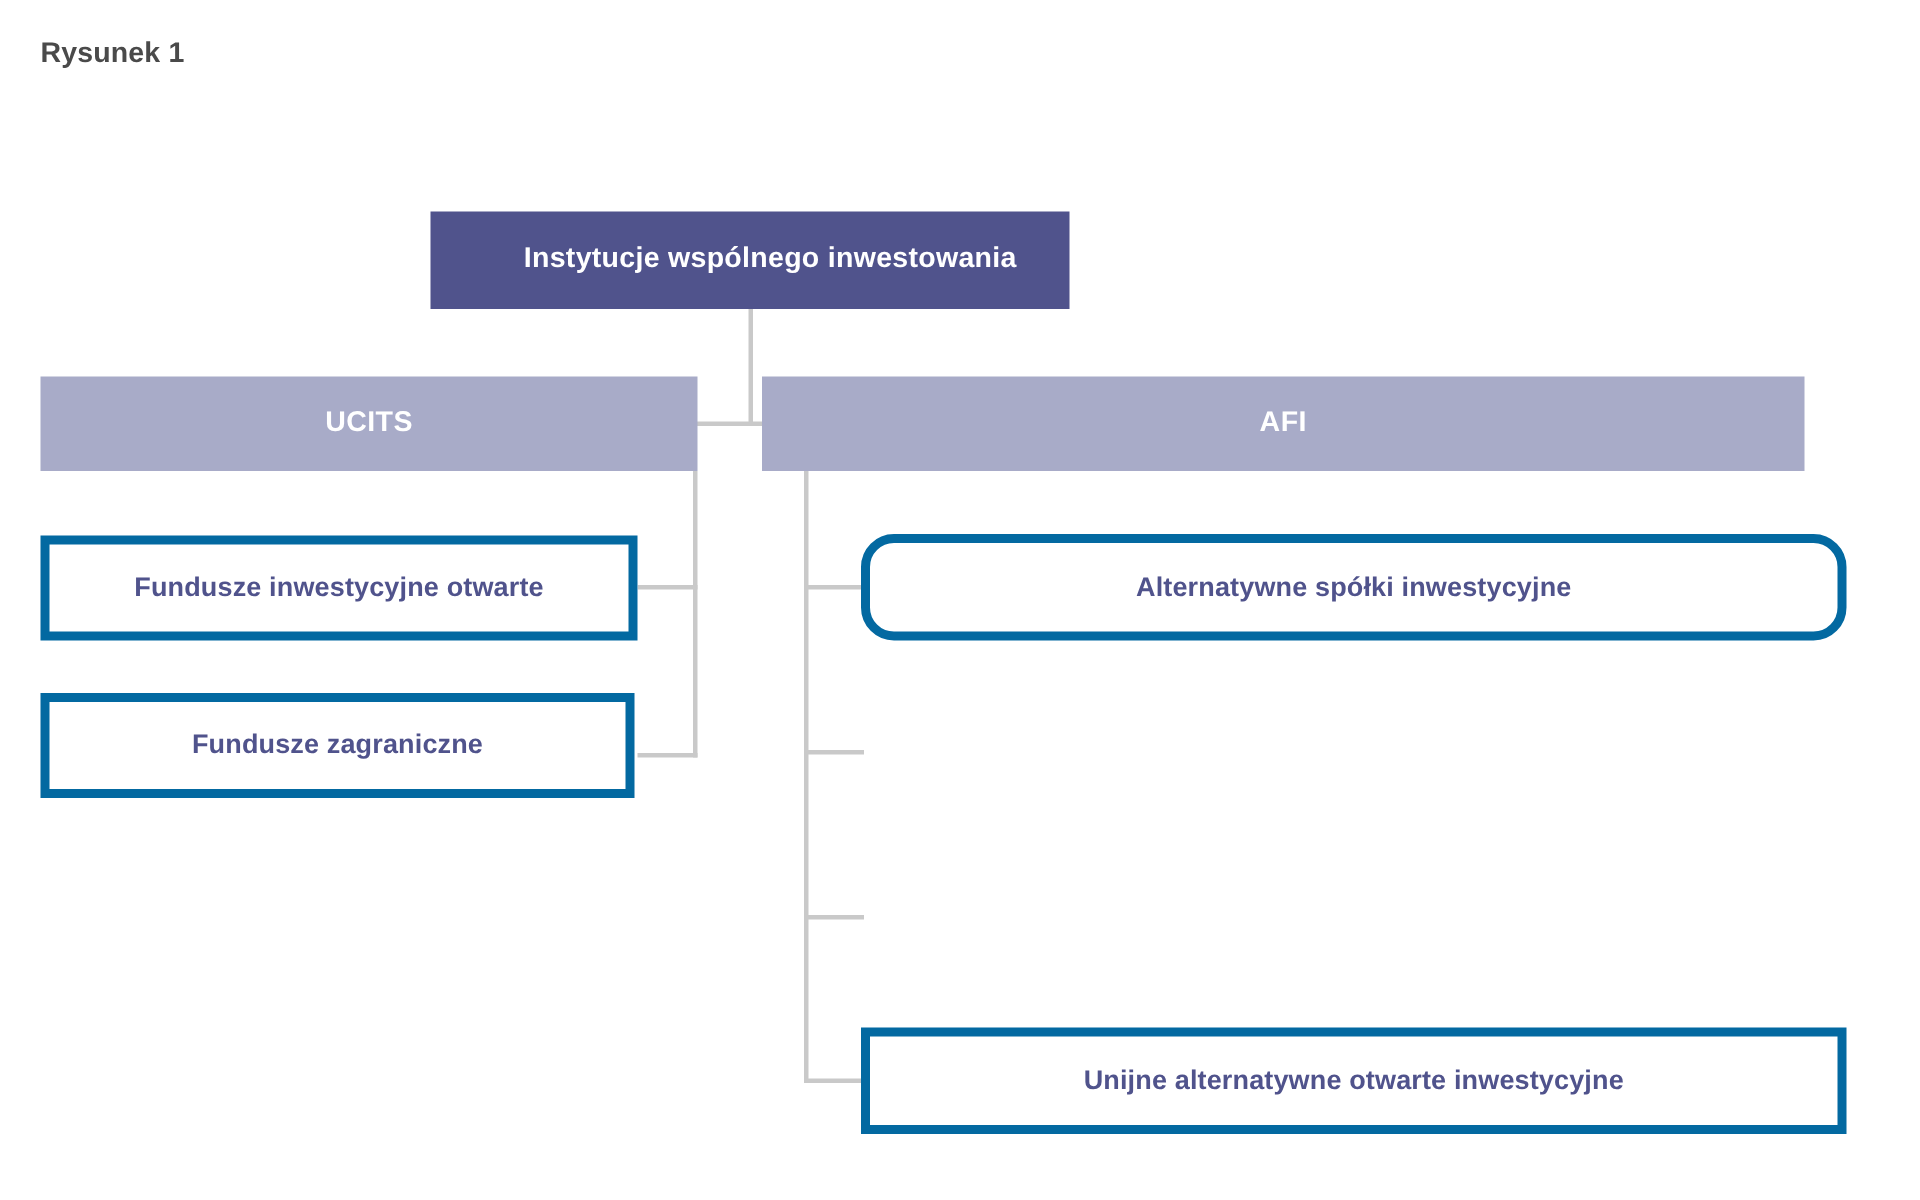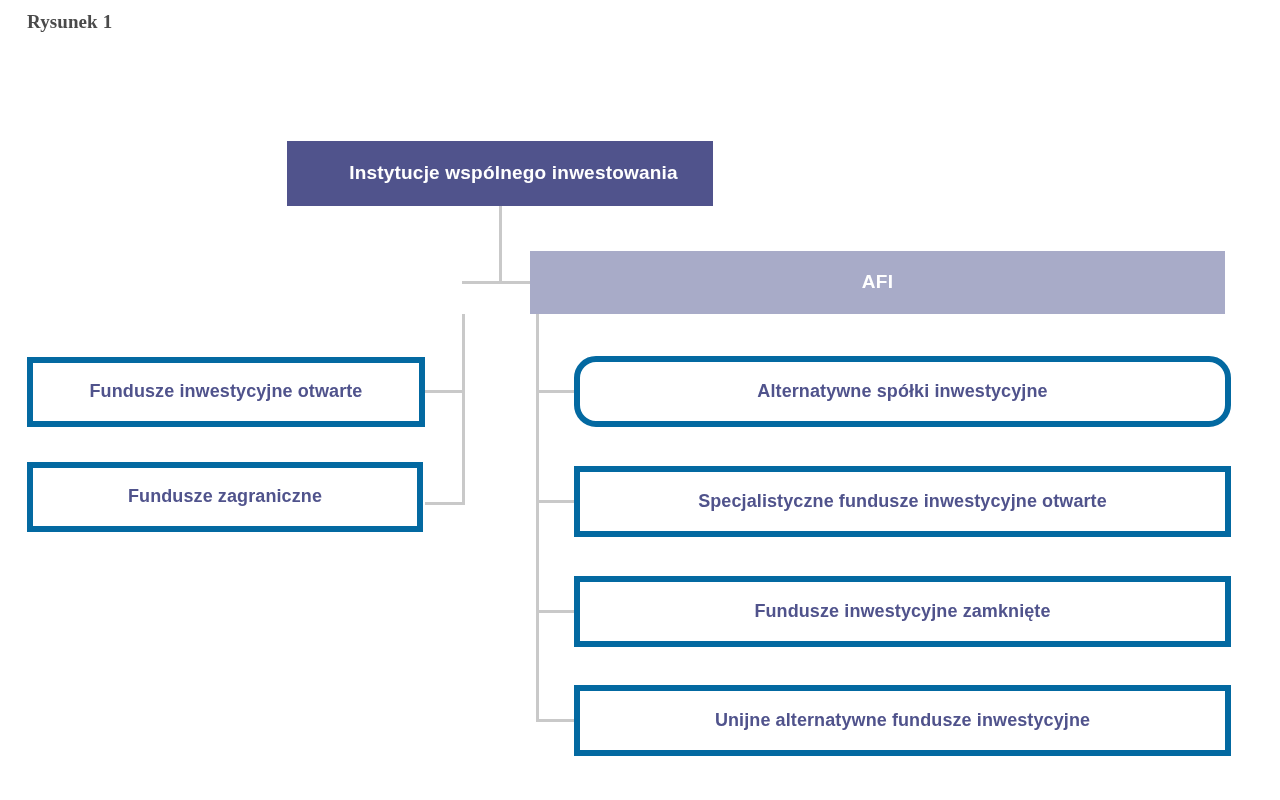--- a/index.html
+++ b/index.html
@@ -17,27 +17,26 @@
     position: relative;
     width: 1280px;
     height: 800px;
     background: #ffffff;
   }
 
   
   .fig-title {
     position: absolute;
     left: 27px;
-    top: 11px;
+    top: 25px;
     font-size: 19px;
     font-weight: bold;
     color: #4a4a4a;
     letter-spacing: 0.1px;
     white-space: nowrap;
-    font-family: Liberation Serif, serif;
   }
   .fig-subtitle {
     position: absolute;
     left: 27px;
     top: 55px;
     font-size: 19px;
     font-weight: normal;
     color: #6d6d6d;
     letter-spacing: 0.1px;
     white-space: nowrap;
@@ -102,42 +101,39 @@
 
   <div class="conn conn-h" style="left:536px; top:390px; width:40px;"></div>
   <div class="conn conn-h" style="left:536px; top:500px; width:40px;"></div>
   <div class="conn conn-h" style="left:536px; top:610px; width:40px;"></div>
   <div class="conn conn-h" style="left:536px; top:719px; width:40px;"></div>
 
   <div class="node node-root" style="left:287px; top:141px; width:426px; height:65px;padding-left:27px;">
     <span>Instytucje wspólnego inwestowania</span>
   </div>
 
+  <div class="node node-branch" style="left:27px; top:251px; width:438px; height:63px;">
+    <span>UCITS</span>
+  </div>
 
-  <div class="node node-branch" style="left:530px; top:251px; width:695px; height:63px;text-align:center;">
+  <div class="node node-branch" style="left:508px; top:251px; width:695px; height:63px;text-align:center;">
     <span>AFI</span>
   </div>
 
   <div class="node node-leaf" style="left:27px; top:357px; width:398px; height:70px;">
     <span>Fundusze inwestycyjne otwarte</span>
   </div>
 
   <div class="node node-leaf" style="left:27px; top:462px; width:396px; height:70px;">
     <span>Fundusze zagraniczne</span>
   </div>
 
   <div class="node node-leaf" style="left:574px; top:356px; width:657px; height:71px;border-radius:22px;">
     <span>Alternatywne spółki inwestycyjne</span>
   </div>
 
-  <div class="node node-leaf" style="left:574px; top:466px; width:657px; height:71px;">
-    <span>Specjalistyczne fundusze inwestycyjne otwarte</span>
-  </div>
 
-  <div class="node node-leaf" style="left:574px; top:576px; width:657px; height:71px;">
-    <span>Fundusze inwestycyjne zamknięte</span>
-  </div>
 
   <div class="node node-leaf" style="left:574px; top:685px; width:657px; height:71px;">
-    <span>Unijne alternatywne fundusze inwestycyjne</span>
+    <span>Unijne alternatywne otwarte inwestycyjne</span>
   </div>
 
 </div>
 
 </body></html>

